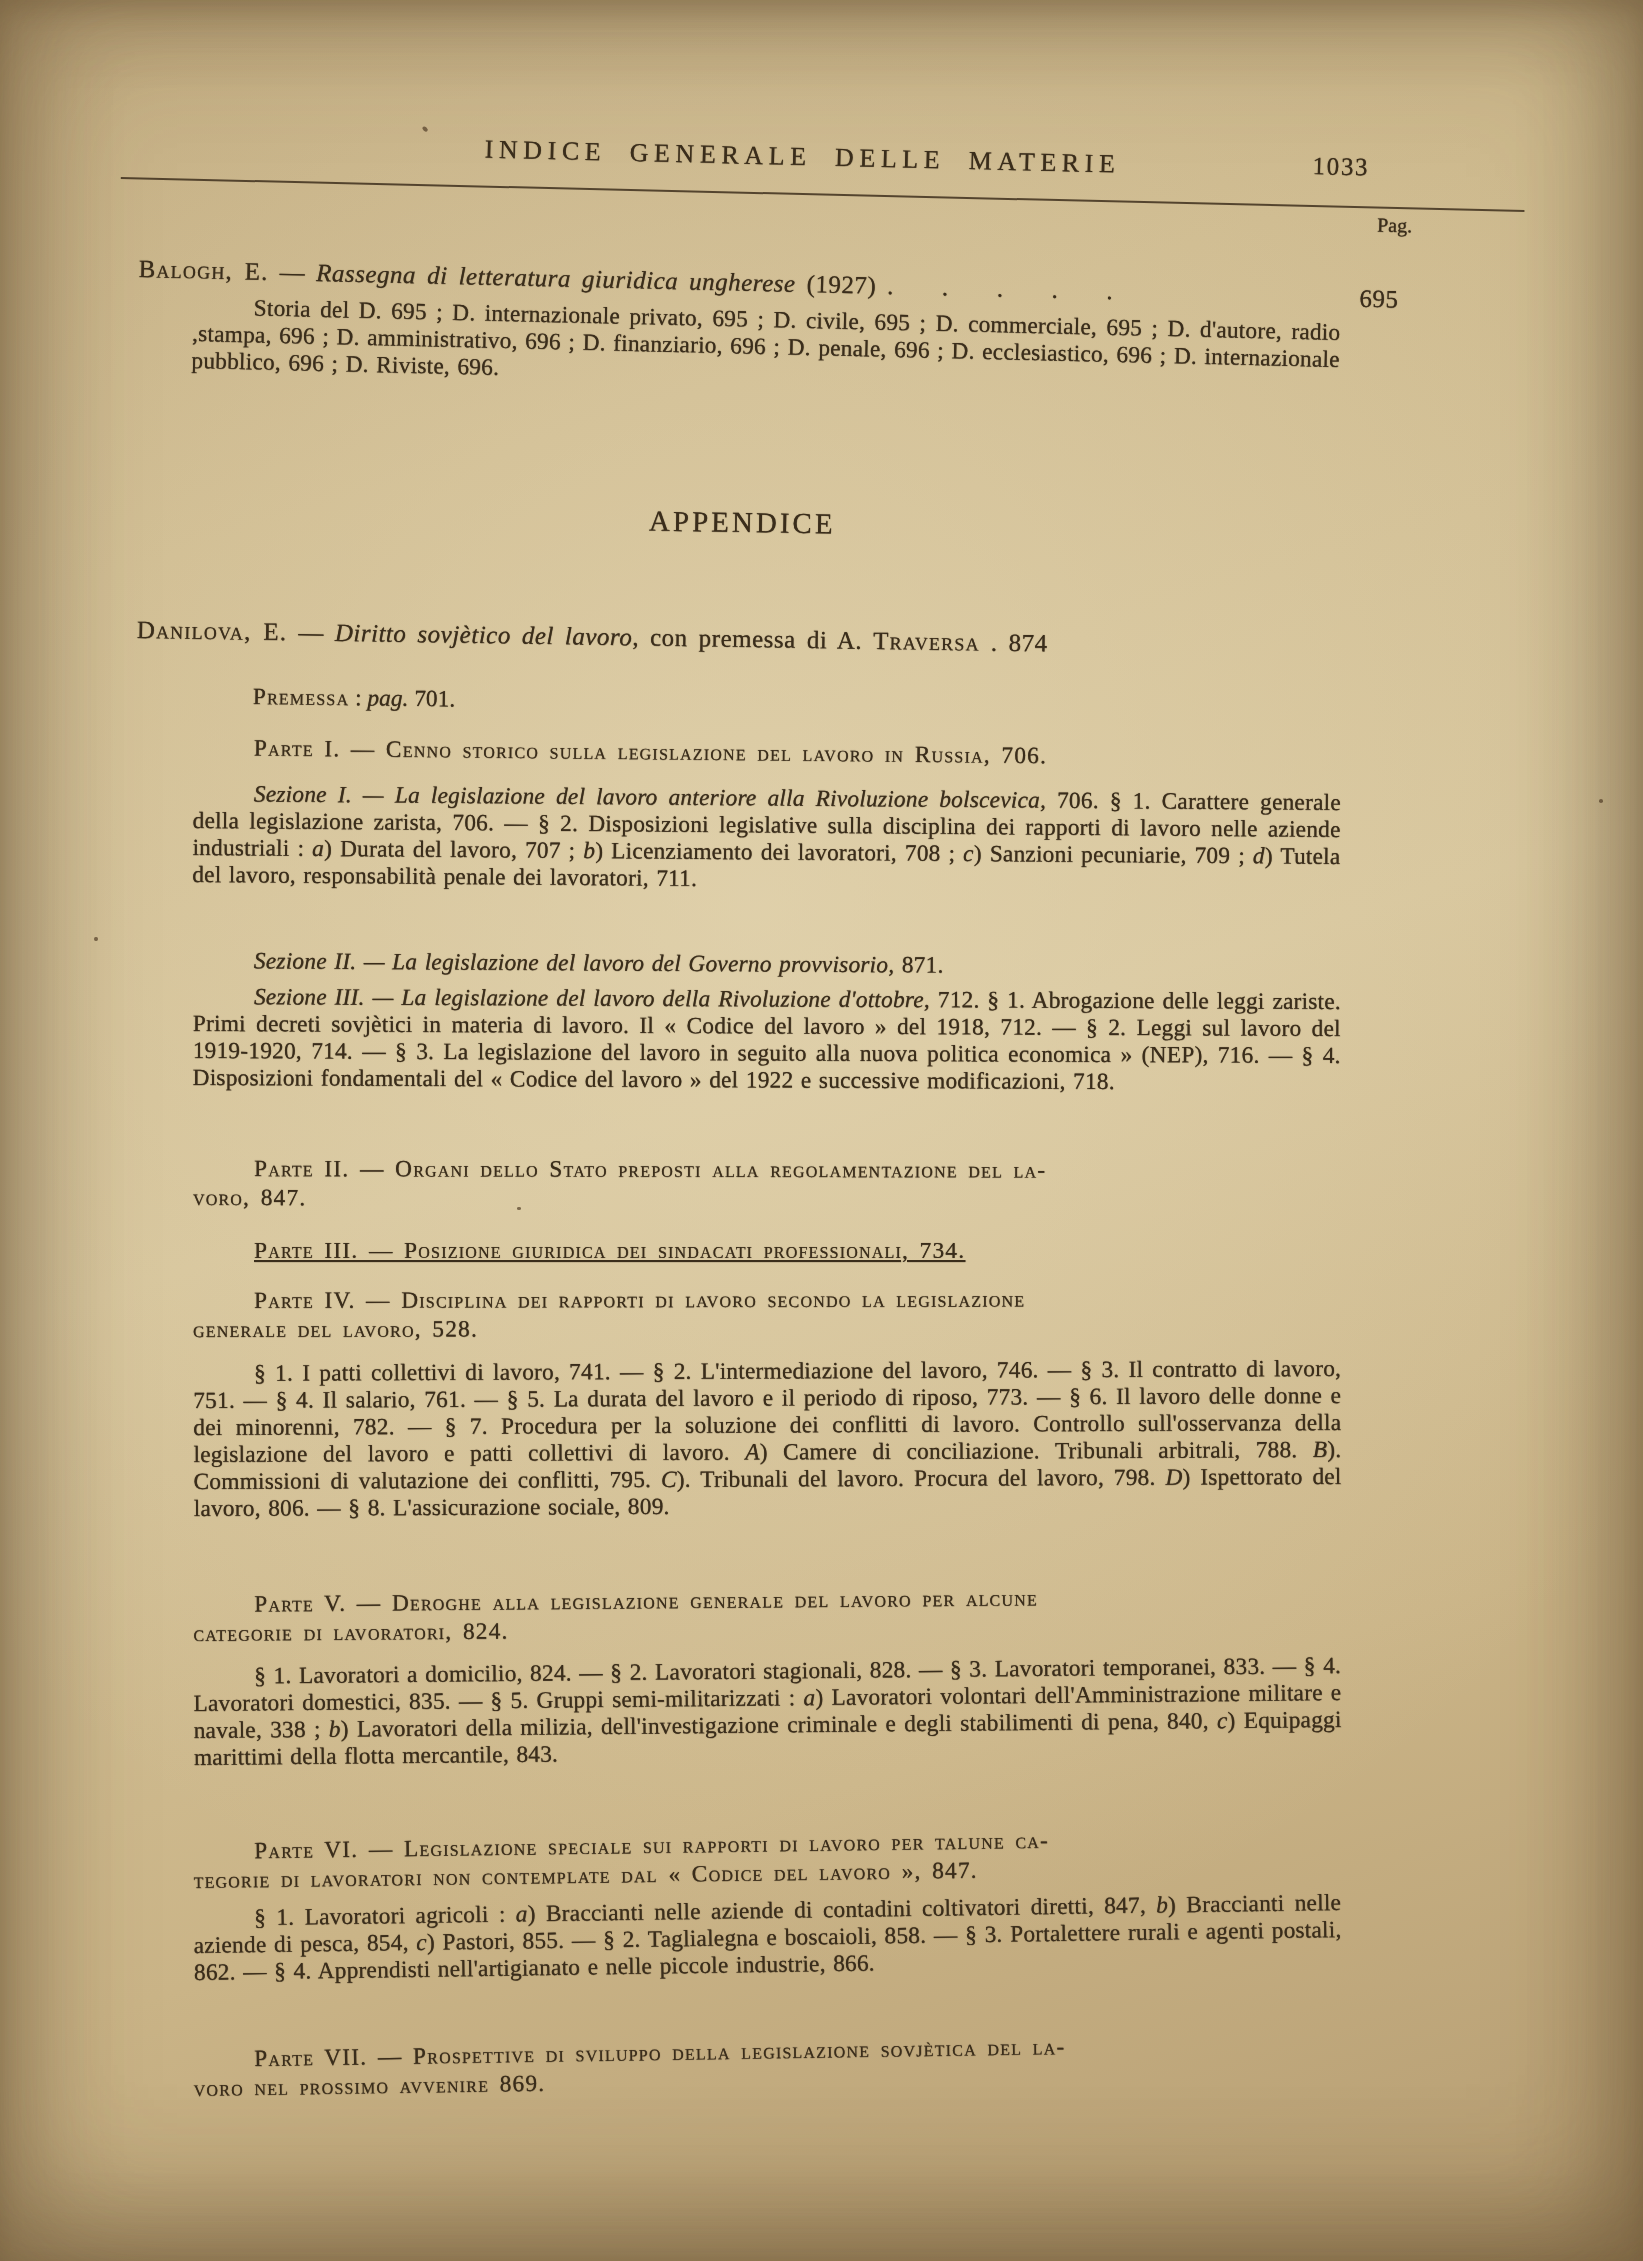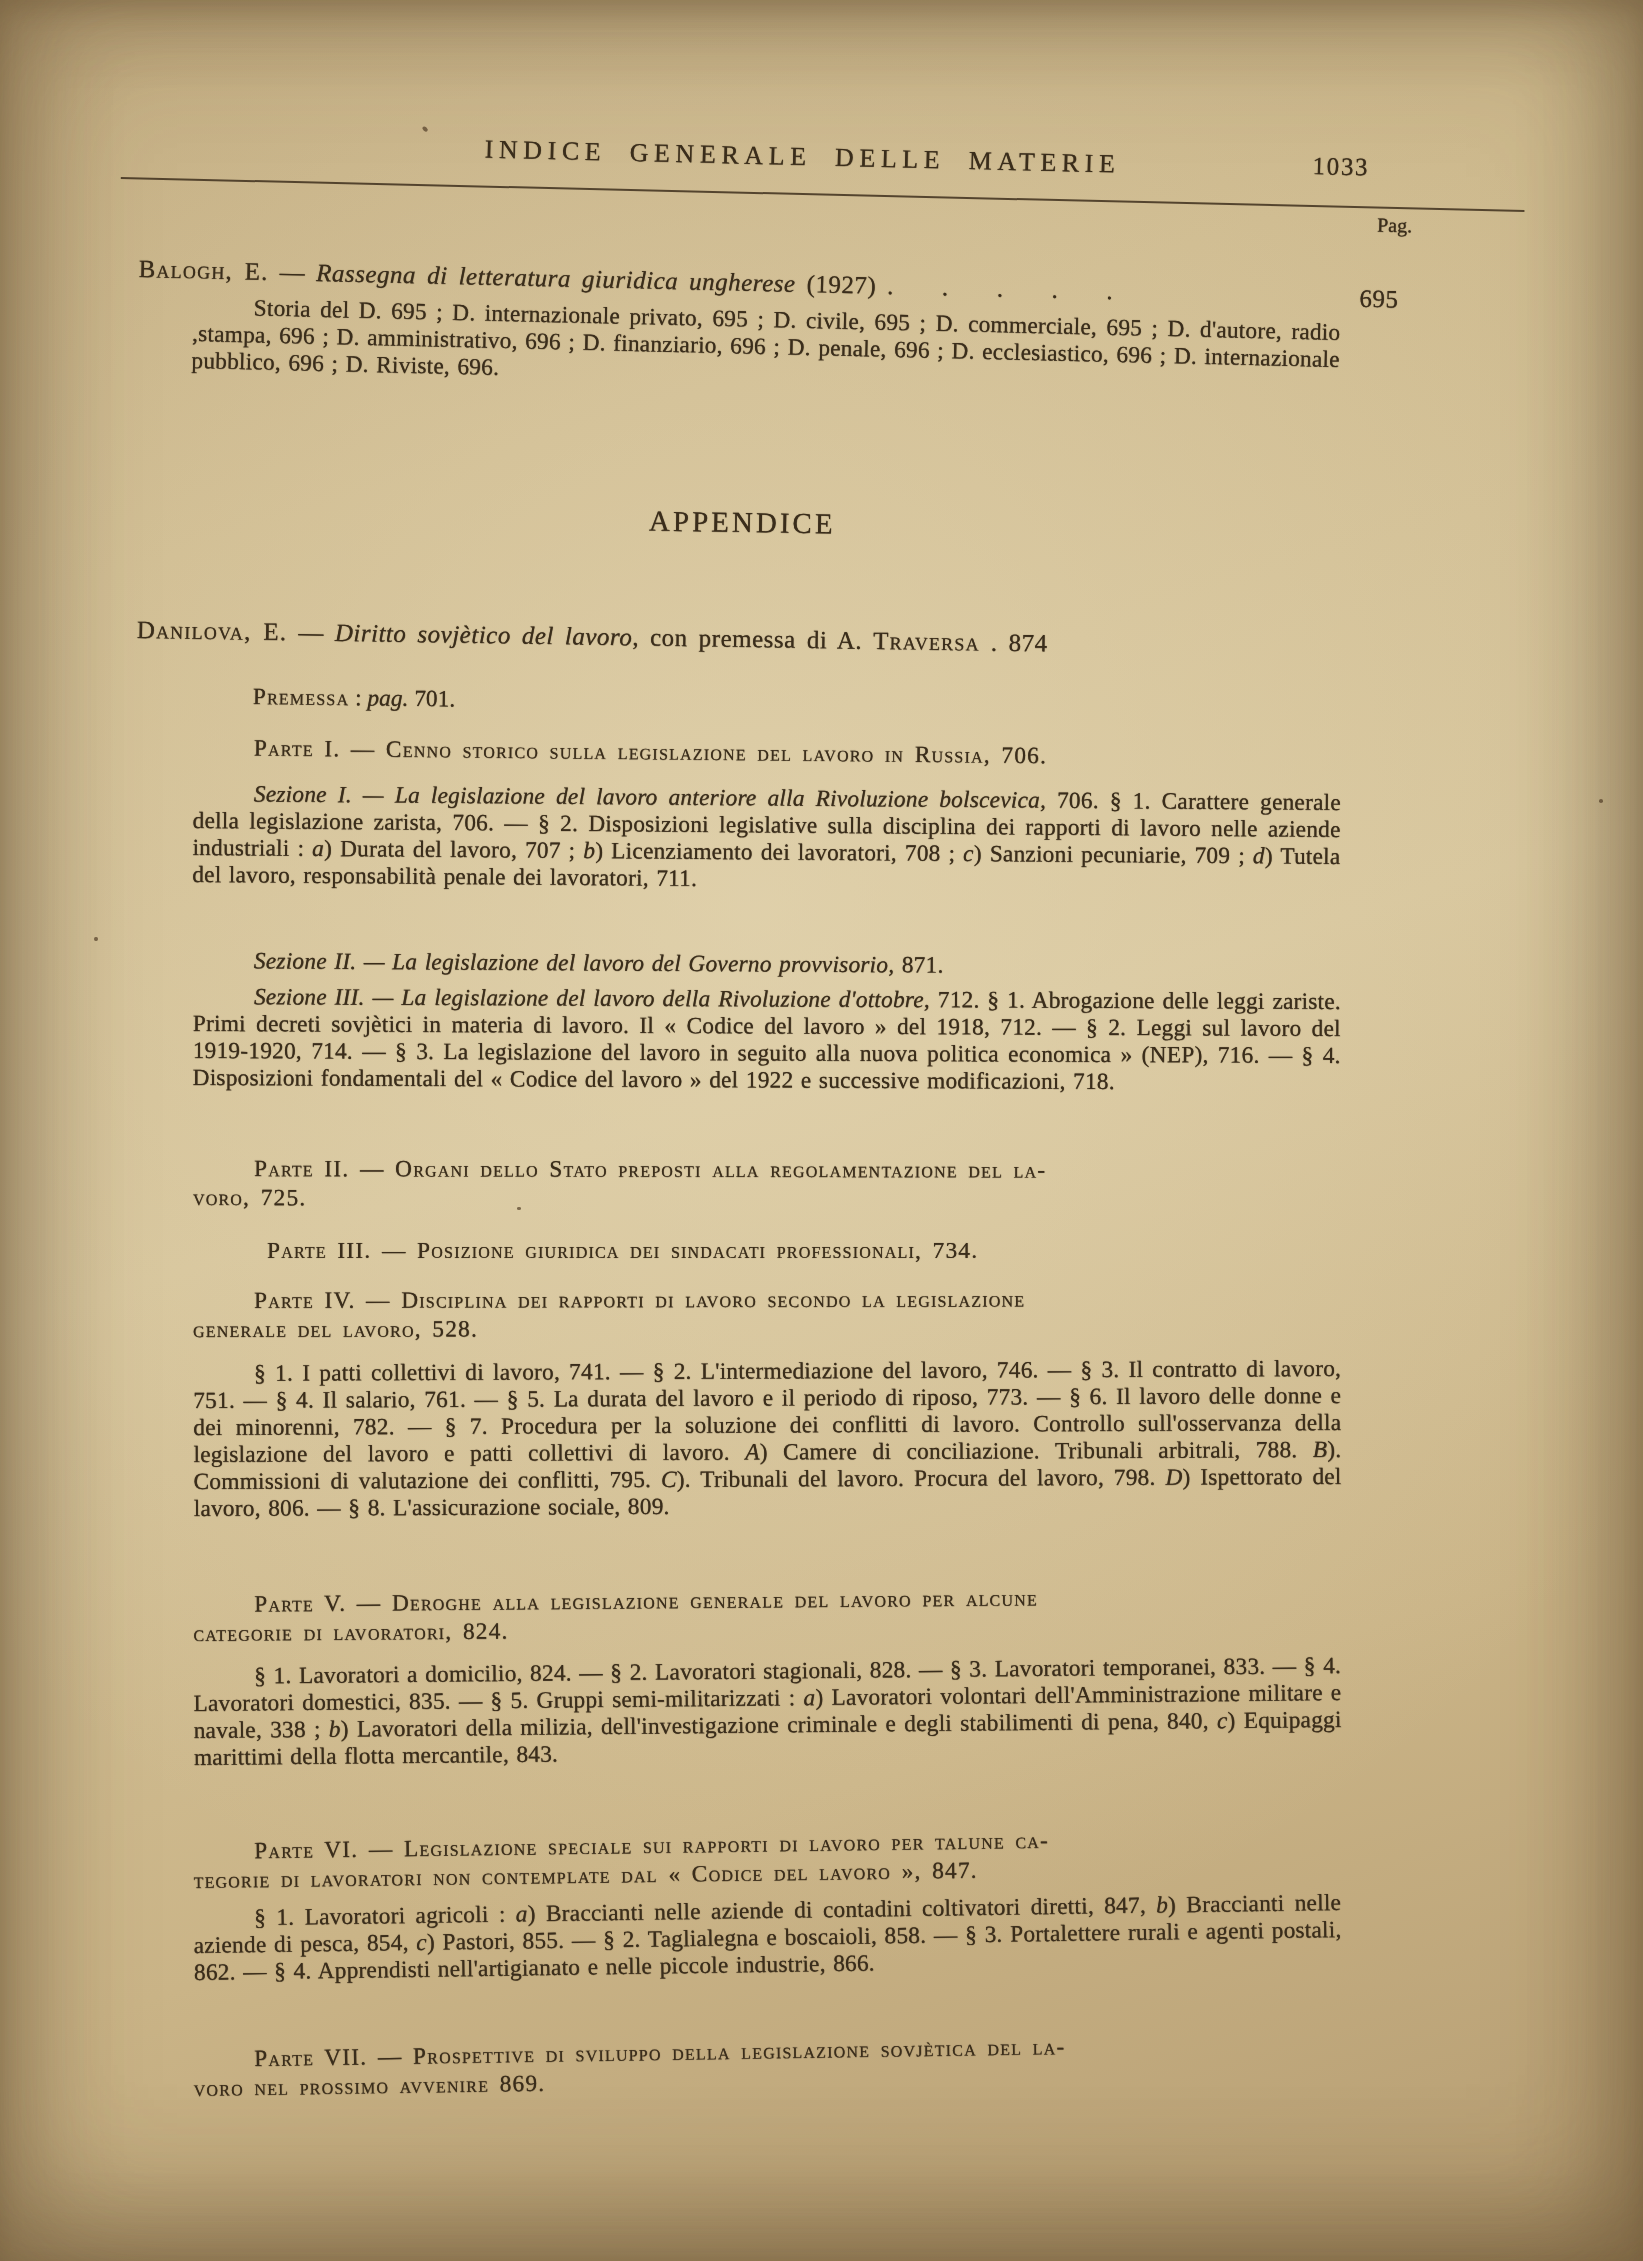--- a/index.html
+++ b/index.html
@@ -39,21 +39,21 @@
   #balogh-page{right:0;top:1.7px;}
   #entry-balogh-detail{left:193px;top:293px;width:1148px;transform:rotate(1.3deg);}
   #appendix-heading{left:649px;top:506px;font-size:29px;letter-spacing:3px;transform:rotate(.9deg);white-space:nowrap;}
   #entry-danilova{left:137px;top:616px;width:1181px;transform:rotate(.85deg);}
   #premessa-line{left:253px;top:683px;font-size:23.4px;transform:rotate(.7deg);white-space:nowrap;}
   #parte-i{left:193px;top:733px;width:1148px;transform:rotate(.55deg);}
   #sezione-i{left:193px;top:780px;width:1148px;transform:rotate(.45deg);}
   #sezione-ii{left:193px;top:947px;width:1148px;transform:rotate(.35deg);}
   #sezione-iii{left:193px;top:983px;width:1148px;transform:rotate(.25deg);}
   #parte-ii{left:193px;top:1154px;width:1148px;transform:rotate(.1deg);}
-  #parte-iii{left:206px;top:1236px;width:1148px;transform:rotate(0deg);}
+  #parte-iii{left:193px;top:1236px;width:1148px;transform:rotate(0deg);text-decoration:underline;}
   #parte-iv{left:193px;top:1286px;width:1148px;transform:rotate(-.1deg);}
   #parte-iv-par{left:193px;top:1360px;width:1148px;transform:rotate(-.25deg);}
   #parte-v{left:193px;top:1590px;width:1148px;transform:rotate(-.45deg);}
   #parte-v-par{left:193px;top:1663px;width:1148px;transform:rotate(-.55deg);}
   #parte-vi{left:193px;top:1837px;width:1148px;transform:rotate(-.75deg);}
   #parte-vi-par{left:193px;top:1905px;width:1148px;transform:rotate(-.8deg);}
   #parte-vii{left:193px;top:2045px;width:1148px;transform:rotate(-.85deg);}
   .speck{background:rgba(72,52,30,.65);border-radius:50%;}
   #speck-1{left:422px;top:127px;width:6px;height:4.3px;transform:rotate(40deg);}
   #speck-2{left:94px;top:937px;width:3.5px;height:4.3px;}
@@ -89,21 +89,21 @@
   <div id="premessa-line" class="abs rot ink"><span class="run-sc">Premessa</span><span class="run-r"> : </span><span class="run-i">pag.</span><span class="run-r"> 701.</span></div>
 
   <div id="parte-i" class="abs rot heading indent ink"><span class="run-sc">Parte I. — Cenno storico sulla legislazione del lavoro in Russia, 706.</span></div>
 
   <div id="sezione-i" class="abs rot par body-text indent ink"><span class="run-i">Sezione I. — La legislazione del lavoro anteriore alla Rivoluzione bolscevica,</span><span class="run-r"> 706. § 1. Carattere generale della legislazione zarista, 706. — § 2. Disposizioni legislative sulla disciplina dei rapporti di lavoro nelle aziende industriali : </span><span class="run-i">a</span><span class="run-r">) Durata del lavoro, 707 ; </span><span class="run-i">b</span><span class="run-r">) Licenziamento dei lavoratori, 708 ; </span><span class="run-i">c</span><span class="run-r">) Sanzioni pecuniarie, 709 ; </span><span class="run-i">d</span><span class="run-r">) Tutela del lavoro, responsabilità penale dei lavoratori, 711.</span></div>
 
   <div id="sezione-ii" class="abs rot body-text indent ink"><span class="run-i">Sezione II. — La legislazione del lavoro del Governo provvisorio,</span><span class="run-r"> 871.</span></div>
 
   <div id="sezione-iii" class="abs rot par body-text indent ink"><span class="run-i">Sezione III. — La legislazione del lavoro della Rivoluzione d'ottobre,</span><span class="run-r"> 712. § 1. Abrogazione delle leggi zariste. Primi decreti sovjètici in materia di lavoro. Il « Codice del lavoro » del 1918, 712. — § 2. Leggi sul lavoro del 1919-1920, 714. — § 3. La legislazione del lavoro in seguito alla nuova politica economica » (NEP), 716. — § 4. Disposizioni fondamentali del « Codice del lavoro » del 1922 e successive modificazioni, 718.</span></div>
 
-  <div id="parte-ii" class="abs rot heading indent ink"><span class="run-sc">Parte II. — Organi dello Stato preposti alla regolamentazione del la-</span><br><span class="run-sc">voro, 725.</span></div>
+  <div id="parte-ii" class="abs rot heading indent ink"><span class="run-sc">Parte II. — Organi dello Stato preposti alla regolamentazione del la-</span><br><span class="run-sc">voro, 847.</span></div>
 
   <div id="parte-iii" class="abs rot heading indent ink"><span class="run-sc">Parte III. — Posizione giuridica dei sindacati professionali, 734.</span></div>
 
   <div id="parte-iv" class="abs rot heading indent ink"><span class="run-sc">Parte IV. — Disciplina dei rapporti di lavoro secondo la legislazione</span><br><span class="run-sc">generale del lavoro, 528.</span></div>
 
   <div id="parte-iv-par" class="abs rot par body-text indent ink"><span class="run-r">§ 1. I patti collettivi di lavoro, 741. — § 2. L'intermediazione del lavoro, 746. — § 3. Il contratto di lavoro, 751. — § 4. Il salario, 761. — § 5. La durata del lavoro e il periodo di riposo, 773. — § 6. Il lavoro delle donne e dei minorenni, 782. — § 7. Procedura per la soluzione dei conflitti di lavoro. Controllo sull'osservanza della legislazione del lavoro e patti collettivi di lavoro. </span><span class="run-i">A</span><span class="run-r">) Camere di conciliazione. Tribunali arbitrali, 788. </span><span class="run-i">B</span><span class="run-r">). Commissioni di valutazione dei conflitti, 795. </span><span class="run-i">C</span><span class="run-r">). Tribunali del lavoro. Procura del lavoro, 798. </span><span class="run-i">D</span><span class="run-r">) Ispettorato del lavoro, 806. — § 8. L'assicurazione sociale, 809.</span></div>
 
   <div id="parte-v" class="abs rot heading indent ink"><span class="run-sc">Parte V. — Deroghe alla legislazione generale del lavoro per alcune</span><br><span class="run-sc">categorie di lavoratori, 824.</span></div>
 
   <div id="parte-v-par" class="abs rot par body-text indent ink"><span class="run-r">§ 1. Lavoratori a domicilio, 824. — § 2. Lavoratori stagionali, 828. — § 3. Lavoratori temporanei, 833. — § 4. Lavoratori domestici, 835. — § 5. Gruppi semi-militarizzati : </span><span class="run-i">a</span><span class="run-r">) Lavoratori volontari dell'Amministrazione militare e navale, 338 ; </span><span class="run-i">b</span><span class="run-r">) Lavoratori della milizia, dell'investigazione criminale e degli stabilimenti di pena, 840, </span><span class="run-i">c</span><span class="run-r">) Equipaggi marittimi della flotta mercantile, 843.</span></div>

